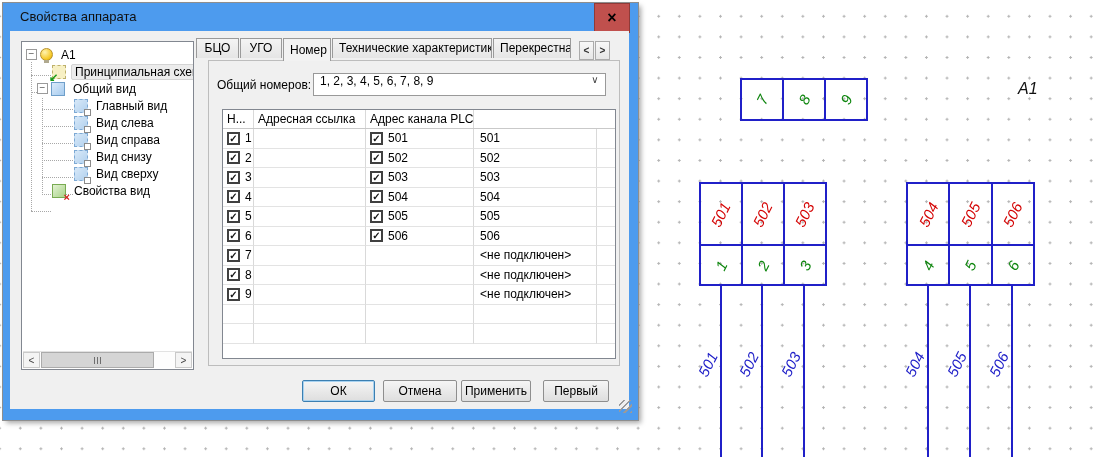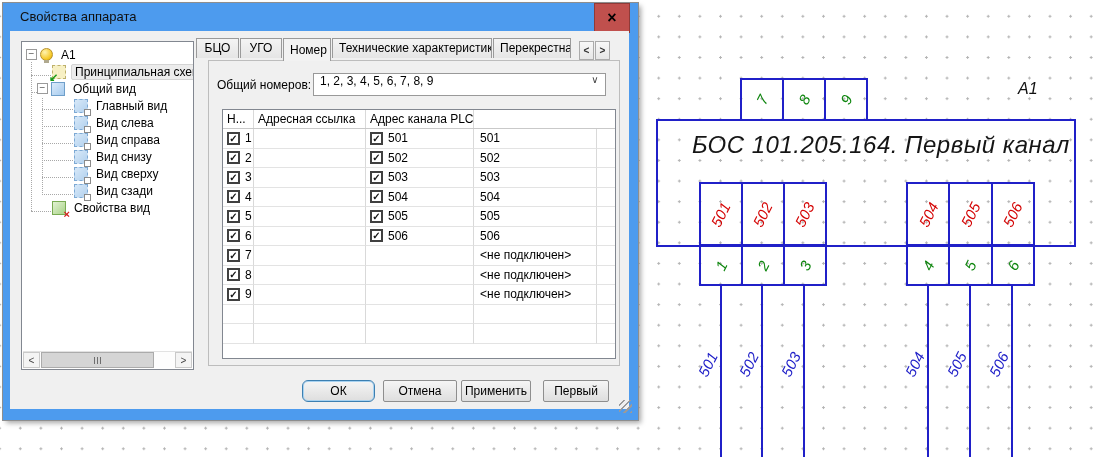--- a/index.html
+++ b/index.html
@@ -93,35 +93,32 @@
   .gc { height: 100%; display: flex; align-items: center; border-right: 1px solid #d9d9d9; padding-left: 4px; overflow: hidden; white-space: nowrap; }
   .grow:not(.ghead) .gc { border-bottom: 1px solid #e3e3e3; }
   .c1 { width: 31px; } .c2 { width: 112px; } .c3 { width: 108px; } .c4 { width: 123px; padding-left: 6px; } .c5 { width: 18px; border-right: none; }
   .cb { width: 13px; height: 13px; border: 2px solid #404040; background: #fff; display: flex; align-items: center; justify-content: center;
         font-size: 10px; font-weight: bold; color: #111; flex: none; margin-right: 5px; }
   .gc .tx { white-space: nowrap; }
 
   
   .btn { position: absolute; top: 377px; height: 22px; background: linear-gradient(#f5f5f5, #dedede); border: 1px solid #8e8e8e;
          border-radius: 2px; text-align: center; line-height: 20px; }
-  .btn.default { border-color: #3c7fb1; box-shadow: inset 0 0 0 1px #a8d2f0; border-radius: 6px; }
+  .btn.default { border-color: #3c7fb1; box-shadow: inset 0 0 0 1px #a8d2f0; }
   .grip { position: absolute; right: 6px; bottom: 7px; width: 13px; height: 13px;
           background: repeating-linear-gradient(135deg, rgba(0,0,0,0) 0 3px, #9a9a9a 3px 4.5px); }
 </style>
 </head>
 <body>
 
 <div class="stage">
 
   <div class="sch">
     <div class="a1">A1</div>
 
-    <div class="mainbox">
-      <div class="boxtitle">БОС  101.205.164. Первый канал</div>
-    </div>
 
     <div class="topterm">
       <div class="cell">
           <span class="rot grn">7</span>
         </div>
       <div class="cell">
           <span class="rot grn">8</span>
         </div>
       <div class="cell">
           <span class="rot grn">9</span>
@@ -245,24 +242,20 @@
           <span class="tlabel">Вид справа</span>
         </div>
         <div class="trw lvl2">
           <span class="ico ico-view"></span>
           <span class="tlabel">Вид снизу</span>
         </div>
         <div class="trw lvl2">
           <span class="ico ico-view"></span>
           <span class="tlabel">Вид сверху</span>
         </div>
-        <div class="trw lvl2">
-          <span class="ico ico-view"></span>
-          <span class="tlabel">Вид сзади</span>
-        </div>
         <div class="trw lvl1b">
           <span class="ico ico-mount">
               <span class="ov">×</span>
             </span>
           <span class="tlabel">Свойства вид</span>
         </div>
       </div>
 
       <div class="hscroll">
         <div class="sbtn">&lt;</div>

